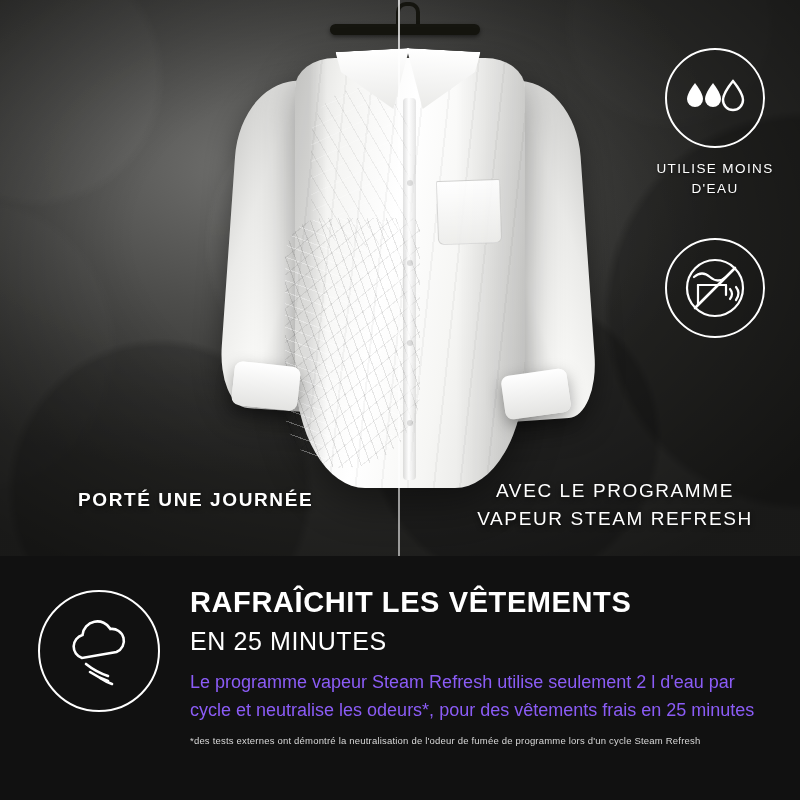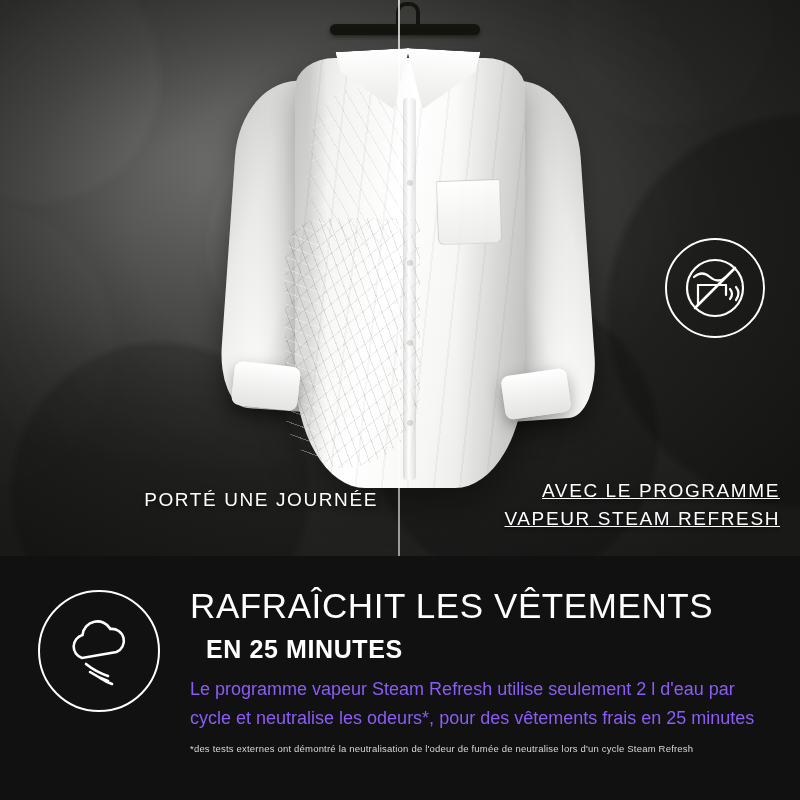--- a/index.html
+++ b/index.html
@@ -237,22 +237,22 @@
   
   .caption {
     position: absolute;
     color: #fff;
     font-size: 19px;
     letter-spacing: 1.6px;
     text-transform: uppercase;
     text-shadow: 0 2px 5px rgba(0,0,0,.65);
     line-height: 1.45;
   }
-  #caption-left { left: 78px; top: 486px; width: 300px; text-align: right; }
-  #caption-right { left: 450px; top: 477px; width: 330px; text-align: right; text-decoration: underline; }
+  #caption-left { left: 78px; top: 486px; width: 300px; text-align: left; font-weight: bold; }
+  #caption-right { left: 450px; top: 477px; width: 330px; text-align: center; }
 
   
   #panel {
     position: absolute;
     left: 0; top: 556px;
     width: 800px; height: 244px;
     background: #111111;
     color: #ffffff;
   }
   #panel-icon {
@@ -264,31 +264,31 @@
     display: flex;
     align-items: center;
     justify-content: center;
   }
   #panel-text {
     position: absolute;
     left: 190px; top: 28px;
     width: 580px;
   }
   #panel-h1 {
-    font-size: 35px;
+    font-size: 29px;
     letter-spacing: .6px;
-    font-weight: normal;
+    font-weight: bold;
     margin: 0;
     line-height: 1.25;
   }
   #panel-h2 {
     font-size: 25px;
     letter-spacing: .6px;
-    font-weight: bold;
-    margin: 6px 0 0 16px;
+    font-weight: normal;
+    margin: 6px 0 0 0;
     line-height: 1.25;
   }
   #panel-body {
     font-size: 18px;
     line-height: 1.6;
     margin: 10px 0 0 0;
     color: #8b5cf6;
   }
   #panel-foot {
     font-size: 9.5px;
@@ -324,20 +324,33 @@
       <div class="btn" style="top:152px"></div>
       <div class="btn" style="top:232px"></div>
       <div class="btn" style="top:312px"></div>
       <div class="btn" style="top:392px"></div>
       <div class="cuff-l"></div>
       <div class="cuff-r"></div>
     </div>
 
     <div id="split-line"></div>
 
+    <div class="feature" id="feature-water">
+      <div class="circle">
+        <svg width="64" height="42" viewBox="0 0 64 42" aria-hidden="true">
+          <path d="M12 6 C12 6 4 16 4 22 a8 8 0 0 0 16 0 C20 16 12 6 12 6 Z" fill="#fff"></path>
+          <path d="M30 6 C30 6 22 16 22 22 a8 8 0 0 0 16 0 C38 16 30 6 30 6 Z" fill="#fff"></path>
+          <path d="M50 4 C50 4 40 16 40 23 a10 10 0 0 0 20 0 C60 16 50 4 50 4 Z" fill="none" stroke="#fff" stroke-width="2.4"></path>
+        </svg>
+      </div>
+      <div class="cap">
+        <span>UTILISE MOINS</span><br>
+        <span>D'EAU</span>
+      </div>
+    </div>
 
     <div class="feature" id="feature-odour">
       <div class="circle">
         <svg width="70" height="70" viewBox="0 0 70 70" aria-hidden="true">
           <g fill="none" stroke="#fff" stroke-width="2.2" stroke-linecap="round">
             <path d="M14 24 q8 -7 16 0 q8 7 16 0"></path>
             <path d="M18 32 h28"></path>
             <path d="M18 32 v20"></path>
             <path d="M46 32 v10"></path>
             <path d="M50 36 q4 5 0 10"></path>
@@ -361,17 +374,17 @@
           <path d="M30 50 q10 8 22 12"></path>
           <path d="M34 58 q9 6 18 9"></path>
           <path d="M44 64 q6 4 12 6"></path>
         </g>
       </svg>
     </div>
     <div id="panel-text">
       <h1 id="panel-h1">RAFRAÎCHIT LES VÊTEMENTS</h1>
       <h2 id="panel-h2">EN 25 MINUTES</h2>
       <p id="panel-body">Le programme vapeur Steam Refresh utilise seulement 2 l d'eau par cycle et neutralise les odeurs*, pour des vêtements frais en 25 minutes</p>
-      <p id="panel-foot">*des tests externes ont démontré la neutralisation de l'odeur de fumée de neutralise lors d'un cycle Steam Refresh</p>
+      <p id="panel-foot">*des tests externes ont démontré la neutralisation de l'odeur de fumée de programme lors d'un cycle Steam Refresh</p>
     </div>
   </div>
 
 </div>
 
 </body></html>

